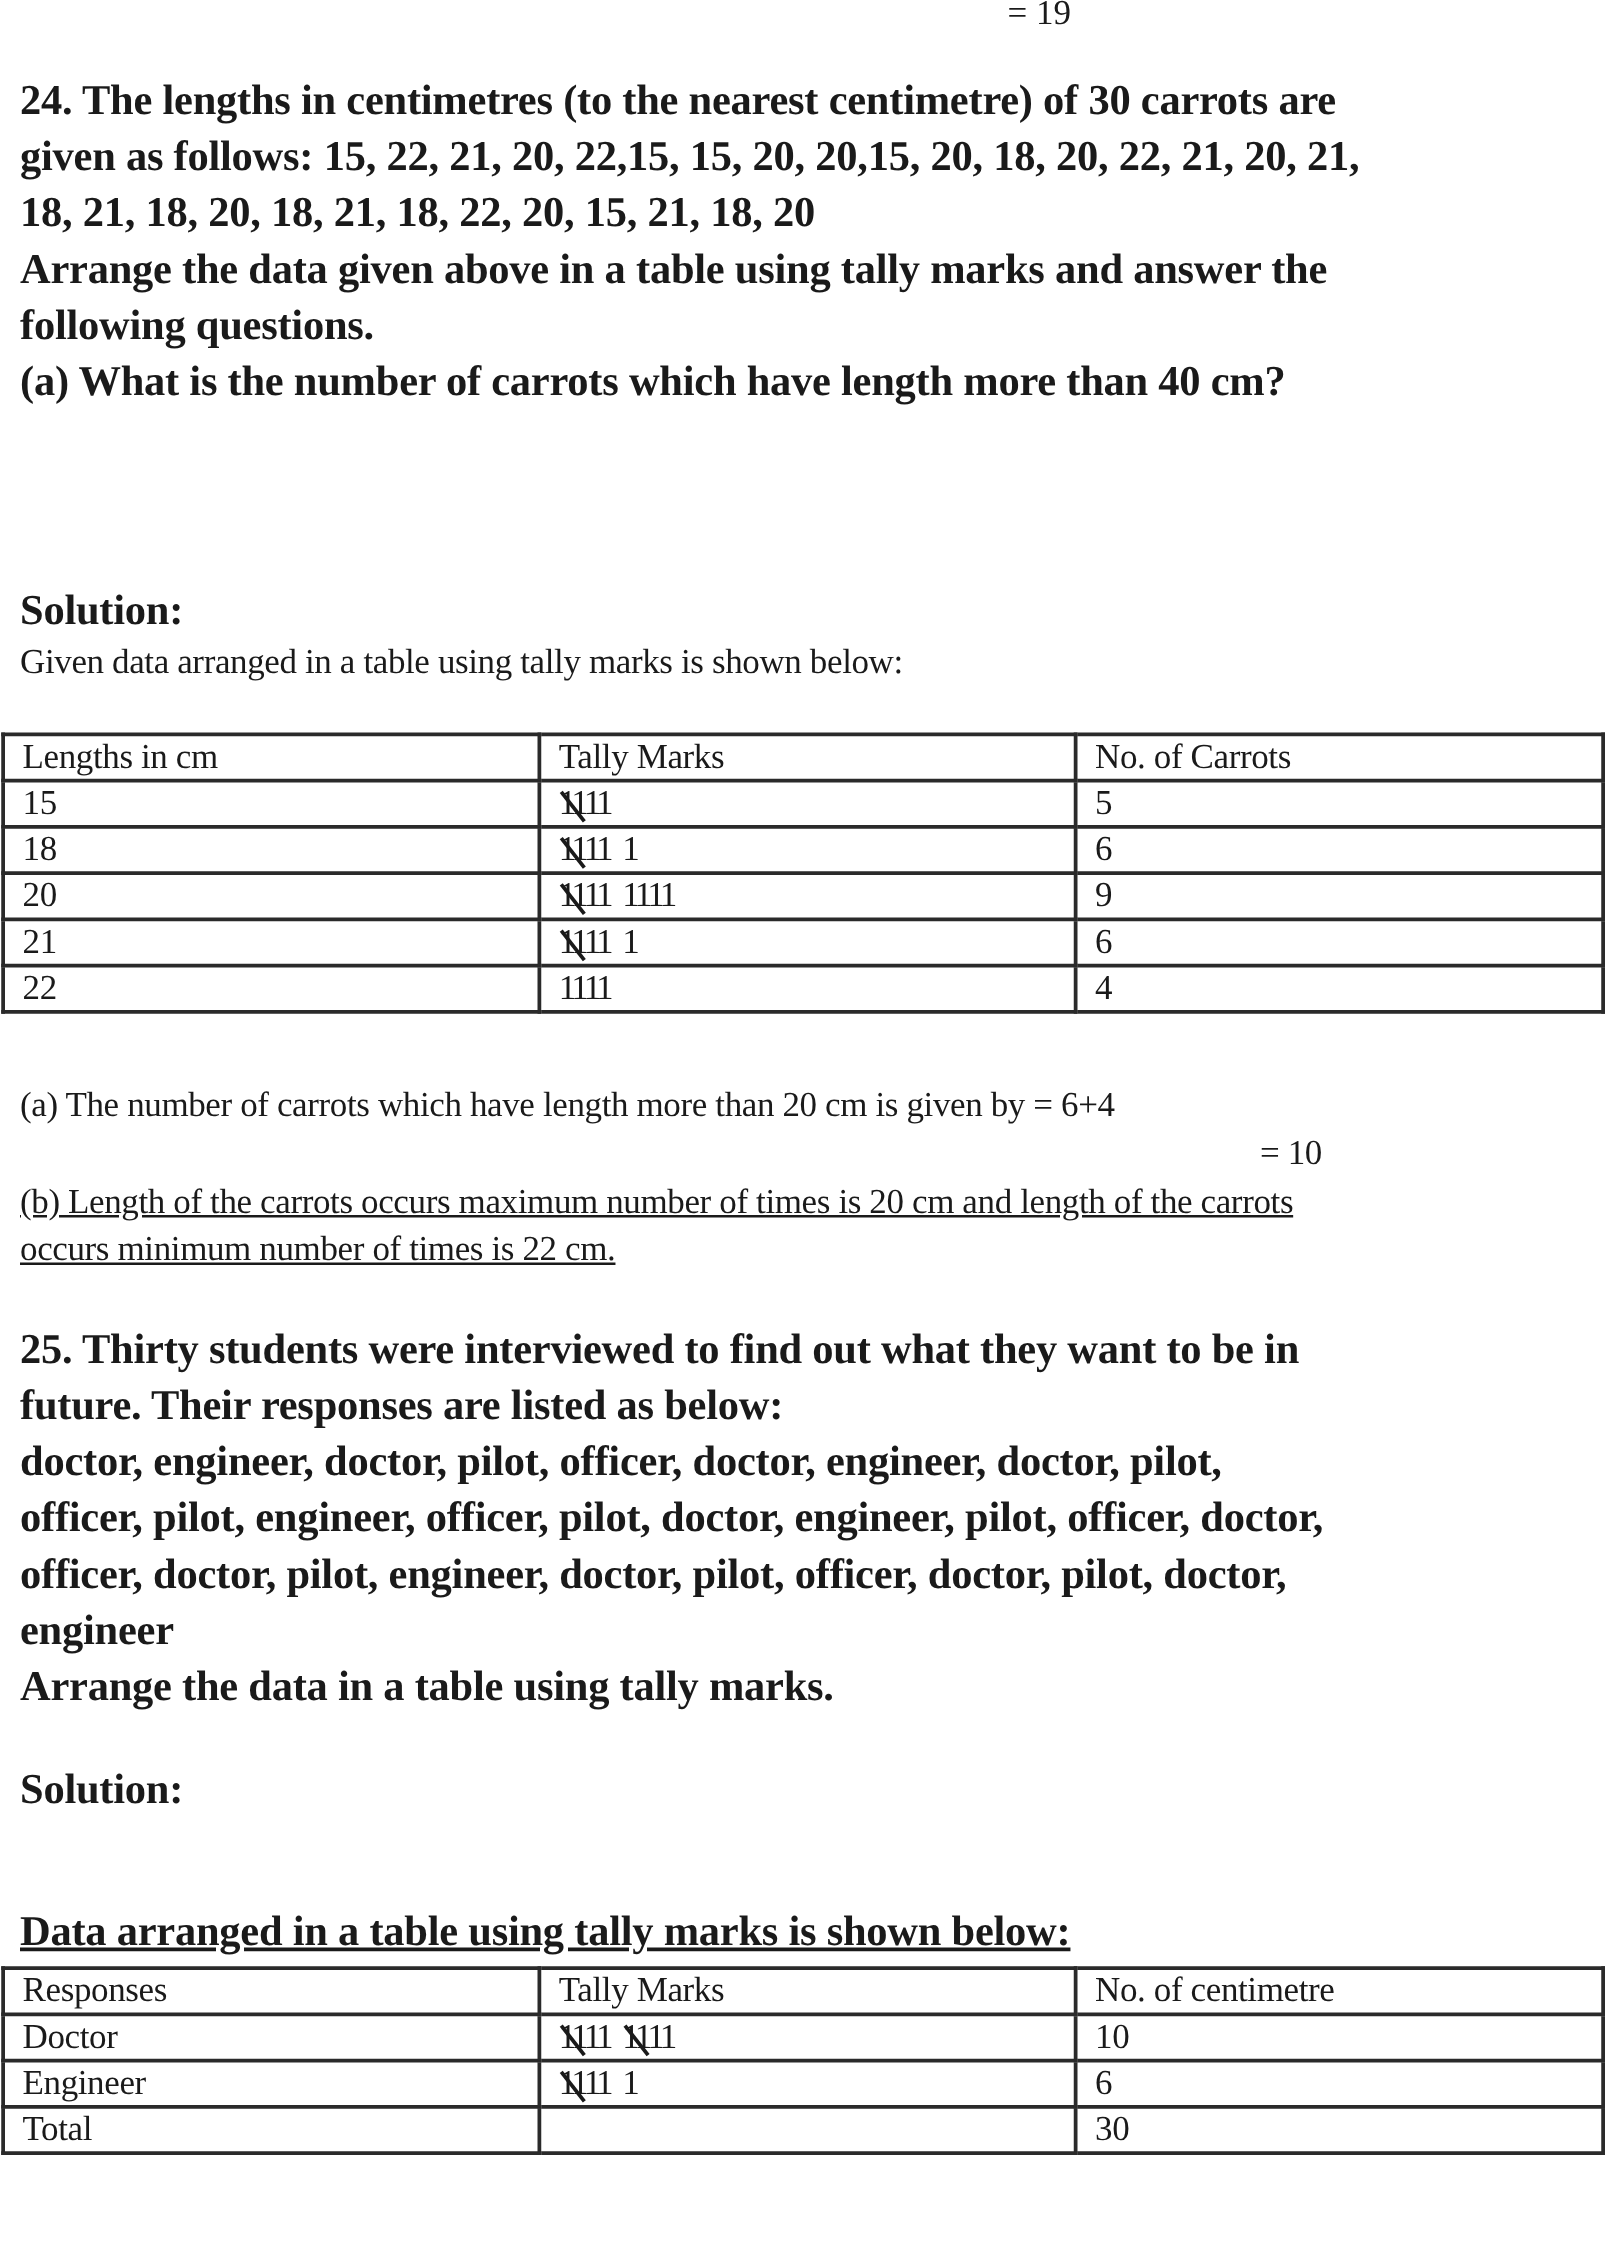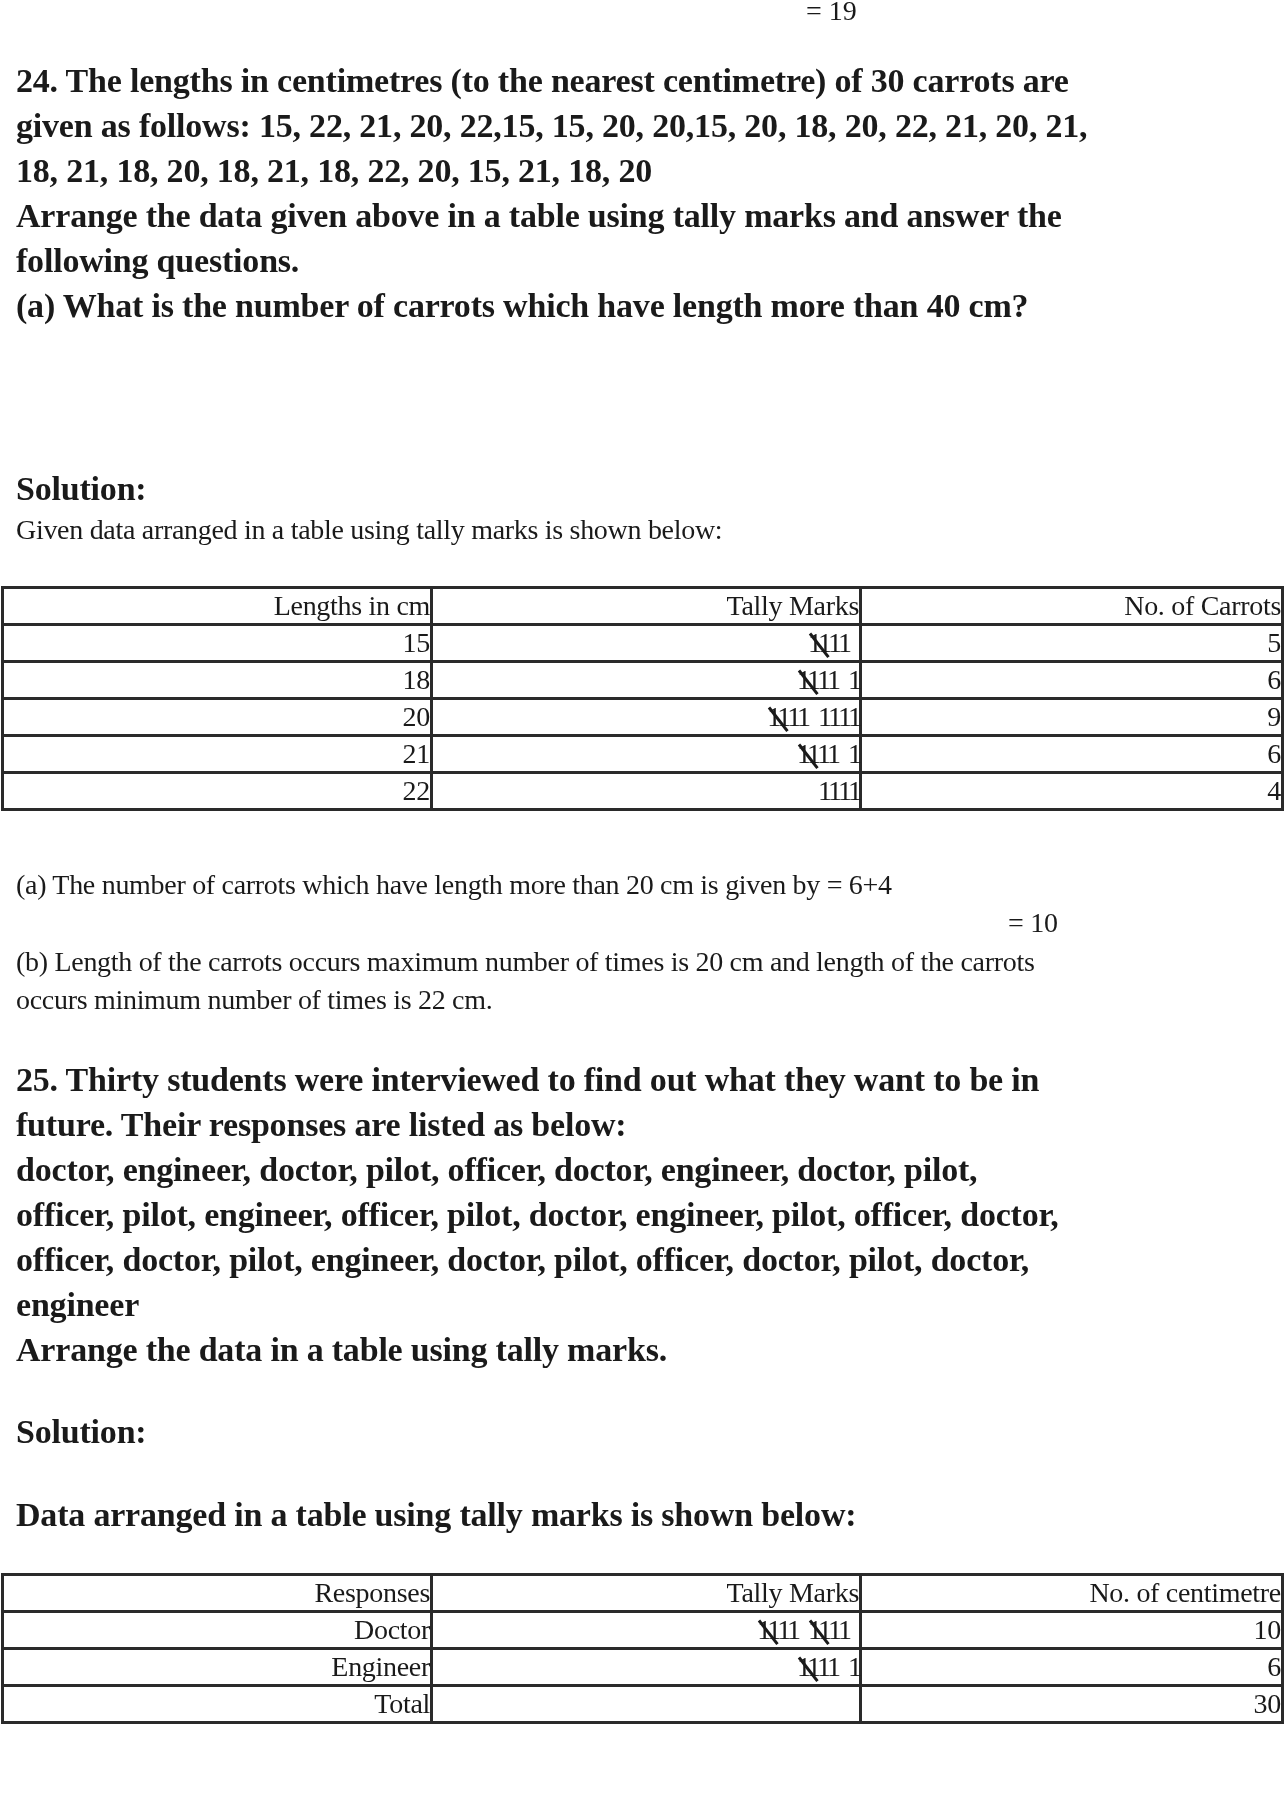--- a/index.html
+++ b/index.html
@@ -42,21 +42,20 @@
       white-space: nowrap;
     }
     table.tally {
       position: absolute;
       left: 1px;
       width: 1283px;
       border-collapse: collapse;
       font-family: "Liberation Serif", "DejaVu Serif", serif;
       font-size: 28px;
       color: #1a1a1a;
-      text-align: right;
     }
     table.tally td {
       border: 3px solid #2a2a2a;
       padding: 0 0 0 14px;
       height: 34px;
       line-height: 34px;
       vertical-align: middle;
       white-space: nowrap;
       letter-spacing: -0.3px;
     }
@@ -133,37 +132,37 @@
   <tr>
     <td>22</td>
     <td><span class="tally-glyph">1111</span></td>
     <td>4</td>
   </tr>
 </tbody>
   </table>
 
 <div class="abs block reg" style="top:866px;">(a) The number of carrots which have length more than 20 cm is given by = 6+4</div>
 <div class="abs reg" style="top:904px; left:1008px;">= 10</div>
-<div class="abs block reg" style="top:943px;">
+<div class="abs block reg" style="top:943px;text-decoration:underline;">
   <p>(b) Length of the carrots occurs maximum number of times is 20 cm and length of the carrots</p>
   <p>occurs minimum number of times is 22 cm.</p>
 </div>
 
 <div class="abs block bold" style="top:1057px;">
   <p>25. Thirty students were interviewed to find out what they want to be in</p>
   <p>future. Their responses are listed as below:</p>
   <p>doctor, engineer, doctor, pilot, officer, doctor, engineer, doctor, pilot,</p>
   <p>officer, pilot, engineer, officer, pilot, doctor, engineer, pilot, officer, doctor,</p>
   <p>officer, doctor, pilot, engineer, doctor, pilot, officer, doctor, pilot, doctor,</p>
   <p>engineer</p>
   <p>Arrange the data in a table using tally marks.</p>
 </div>
 
 <div class="abs block bold" style="top:1409px;">Solution:</div>
-<div class="abs block bold" style="top:1492px;">Data arranged in a table using tally marks is shown below:</div>
+<div class="abs block bold" style="top:1523px;text-decoration:underline;">Data arranged in a table using tally marks is shown below:</div>
 
 <table class="tally" style="top:1573px;">
   <tbody>
       <tr>
     <td class="c1">Responses</td>
     <td class="c2">Tally Marks</td>
     <td>No. of centimetre</td>
   </tr>
   <tr>
     <td>Doctor</td>

